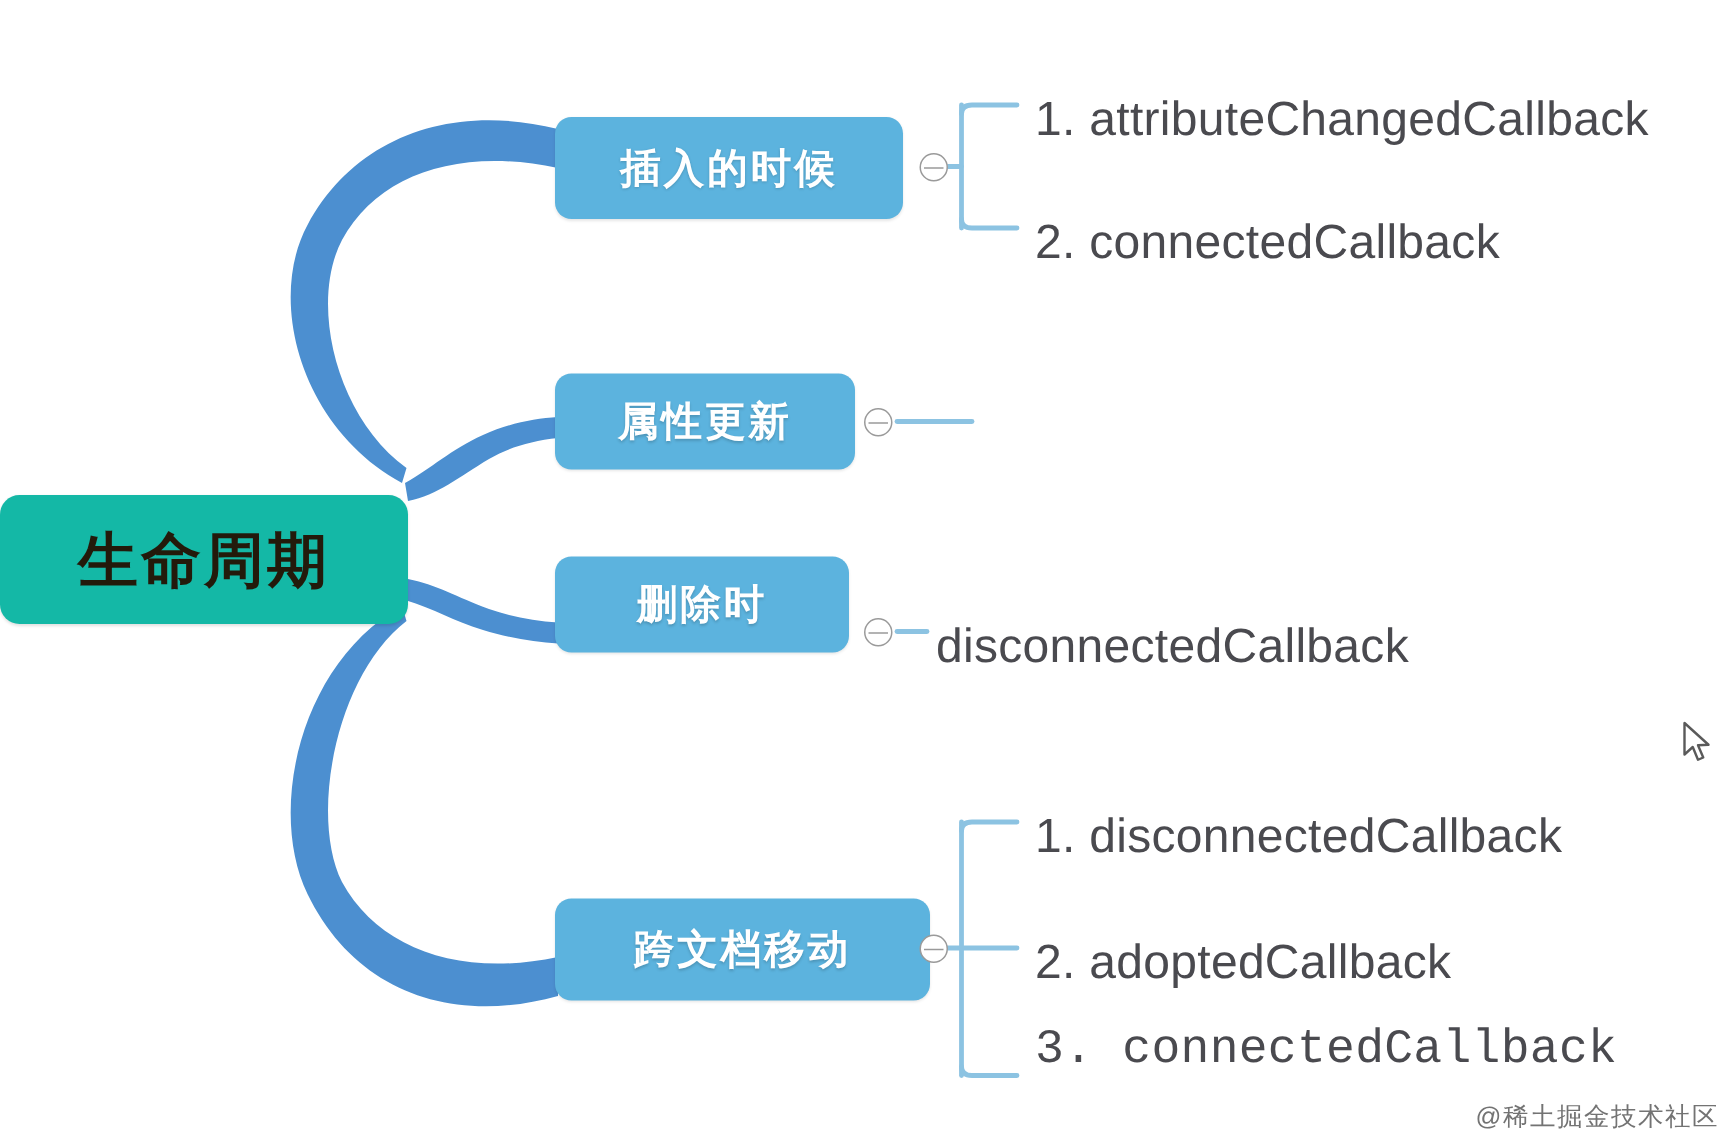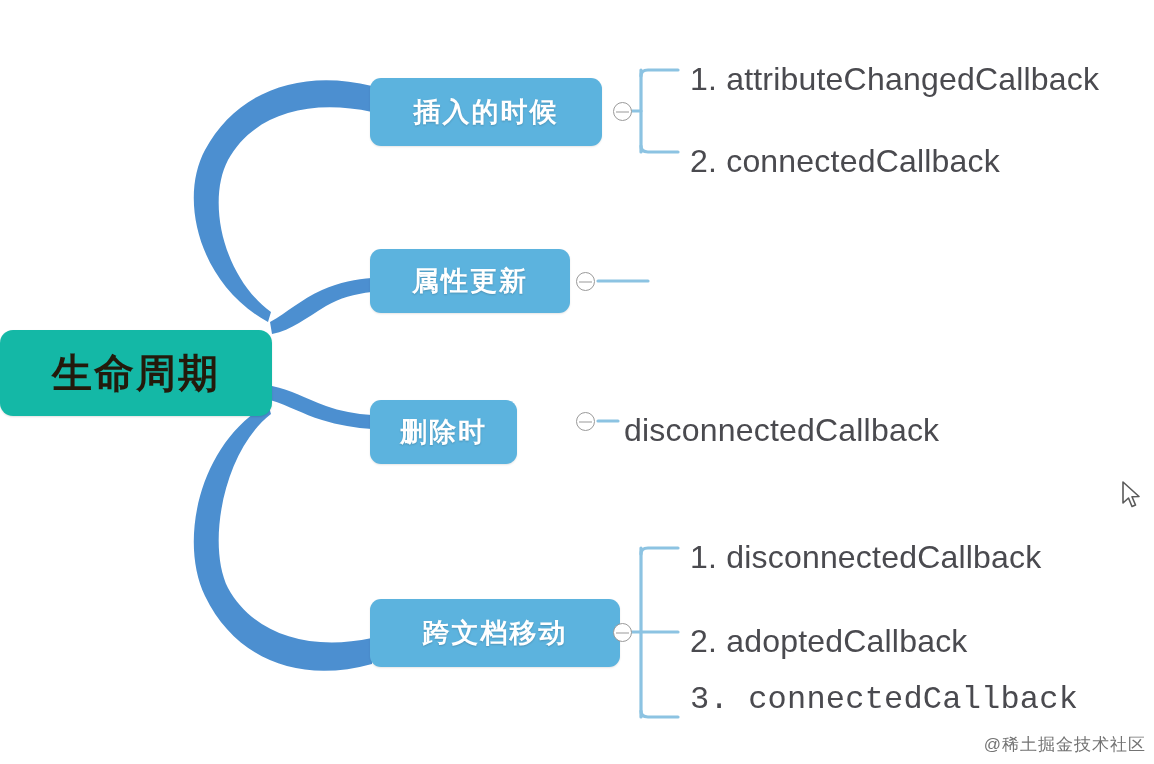--- a/index.html
+++ b/index.html
@@ -179,21 +179,21 @@
   </div>
 
   <div class="node node-branch" style="left:370px; top:78px; width:232px; height:68px;">
     <span>插入的时候</span>
   </div>
 
   <div class="node node-branch" style="left:370px; top:249px; width:200px; height:64px;">
     <span>属性更新</span>
   </div>
 
-  <div class="node node-branch" style="left:370px; top:400px; width:147px; height:64px;">
+  <div class="node node-branch" style="left:370px; top:371px; width:196px; height:64px;">
     <span>删除时</span>
   </div>
 
   <div class="node node-branch" style="left:370px; top:599px; width:250px; height:68px;">
     <span>跨文档移动</span>
   </div>
 
   <div class="toggle" style="left:613px; top:102px;"></div>
   <div class="toggle" style="left:576px; top:272px;"></div>
   <div class="toggle" style="left:576px; top:412px;"></div>

